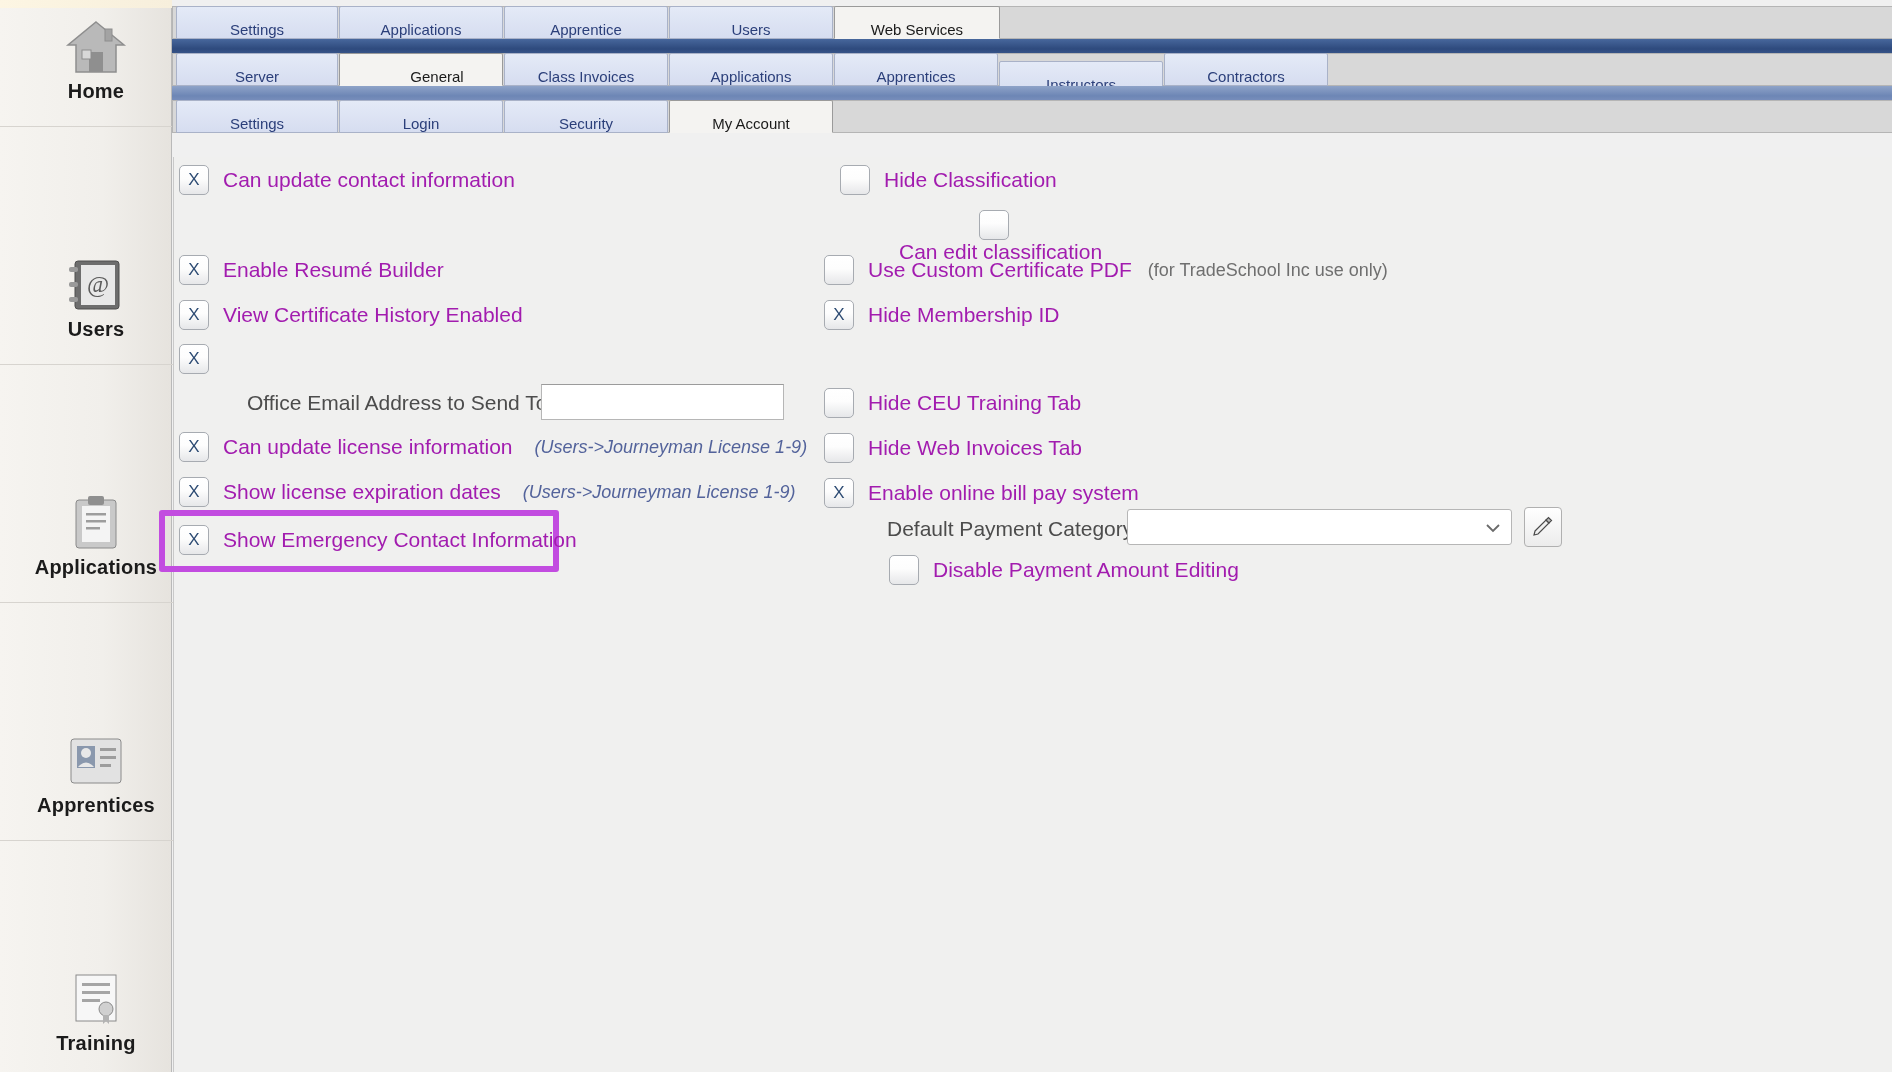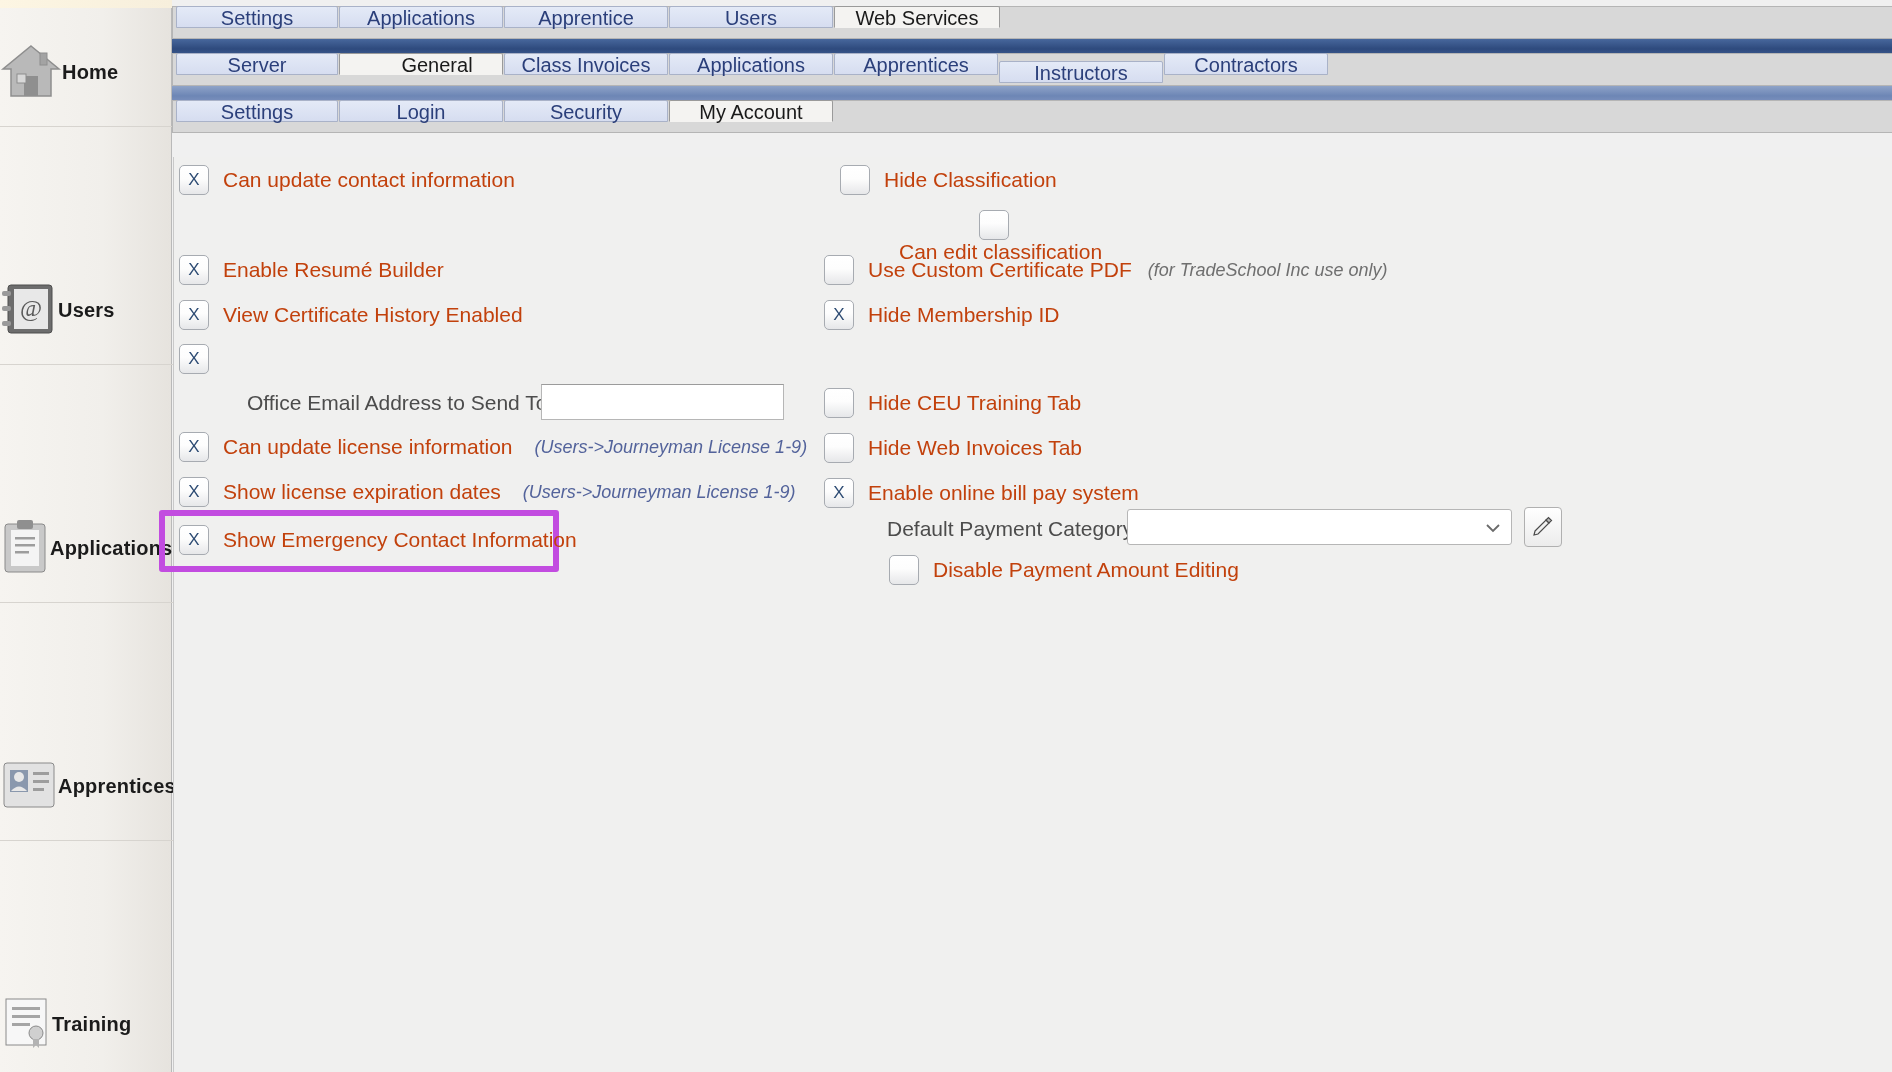--- a/index.html
+++ b/index.html
@@ -13,36 +13,36 @@
   #app { position: relative; width: 1892px; height: 1072px; background: #f0f0f0; }
 
   
   #sidebar {
     position: absolute; left: 0; top: 0; width: 172px; height: 1072px;
     background: linear-gradient(to right,#f6f4f0 0%,#f1efeb 60%,#e6e3de 100%);
     border-right: 1px solid #b9b9b9;
   }
   .side-item {
     position: relative; width: 192px; height: 119px;
-    display: flex; flex-direction: row; align-items: center; justify-content: flex-start;
+    display: flex; flex-direction: column; align-items: center; justify-content: flex-start;
     padding-top: 8px;
     border-bottom: 1px solid #d7d4cf;
   }
   .side-item .ico { height: 62px; display: flex; align-items: center; justify-content: center; }
   .side-item .lbl {
     font-size: 20px; font-weight: bold; color: #1b1b1b; letter-spacing: .2px;
     margin-top: 2px;
   }
 
   
   .tabrow { position: absolute; left: 172px; height: 33px; }
   .tab {
-    position: absolute; top: 0; height: 22px;
-    display: flex; align-items: flex-start; justify-content: center;
-    font-size: 20px; color: #2b3f7a;
+    position: absolute; top: 0; height: 33px;
+    display: flex; align-items: flex-end; justify-content: center;
+    font-size: 15px; color: #2b3f7a;
     background: linear-gradient(to bottom,#e4eaf7 0%,#d6ddf0 100%);
     border: 1px solid #a9b2c8; border-radius: 2px 2px 0 0;
   }
   .tab.sel {
     background: #f4f3f1; color: #1a1a1a; border-color: #9a9a9a; border-bottom-color: #f4f3f1;
     z-index: 3;
   }
   .rowfill {
     position: absolute; height: 33px; background: #d8d8d8; border: 1px solid #b5b5b5;
     border-right: none;
@@ -64,26 +64,26 @@
   }
   .chk-row { position: absolute; display: flex; align-items: center; }
   .cbox {
     width: 30px; height: 30px; flex: 0 0 30px;
     border: 1px solid #a7abb1; border-radius: 5px;
     background: linear-gradient(to bottom,#ffffff 0%,#fdfdfd 45%,#e6e7e9 100%);
     display: flex; align-items: center; justify-content: center;
     font-size: 17px; color: #2e4c74;
     box-shadow: 0 1px 0 rgba(255,255,255,.9) inset;
   }
-  .clabel { font-size: 21px; color: #c2410c; margin-left: 14px; white-space: nowrap; }
+  .clabel { font-size: 21px; color: #a21caf; margin-left: 14px; white-space: nowrap; }
   .note {
     font-size: 18px; font-style: italic; color: #53639b; margin-left: 22px; white-space: nowrap;
   }
   .note-grey {
-    font-size: 18px; font-style: italic; color: #6f6f6f; margin-left: 16px; white-space: nowrap;
+    font-size: 18px; color: #6f6f6f; margin-left: 16px; white-space: nowrap;
   }
   .field-label {
     position: absolute; font-size: 21px; color: #4c4c4c; white-space: nowrap;
   }
   .textbox {
     position: absolute; background: #ffffff; border: 1px solid #b6b6b6;
     border-top-color: #9b9b9b;
   }
   .selectbox {
     position: absolute; background: #ffffff; border: 1px solid #b6b6b6;

